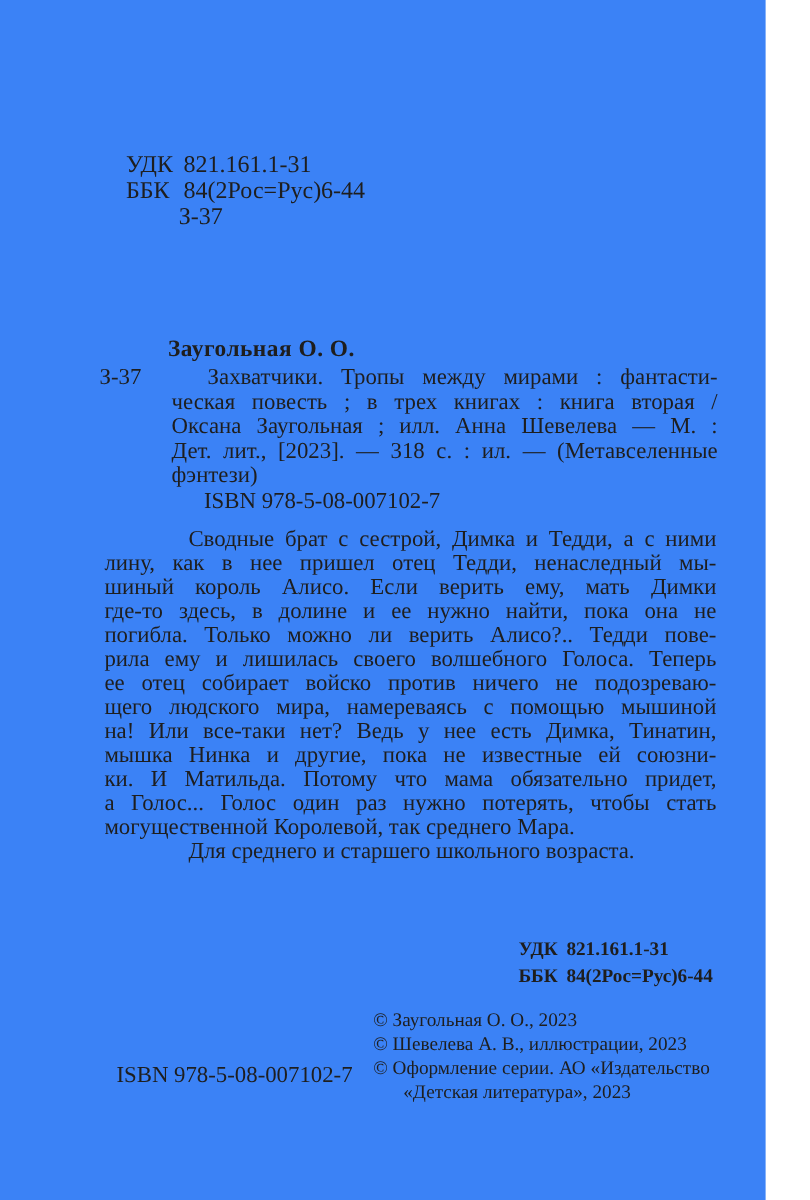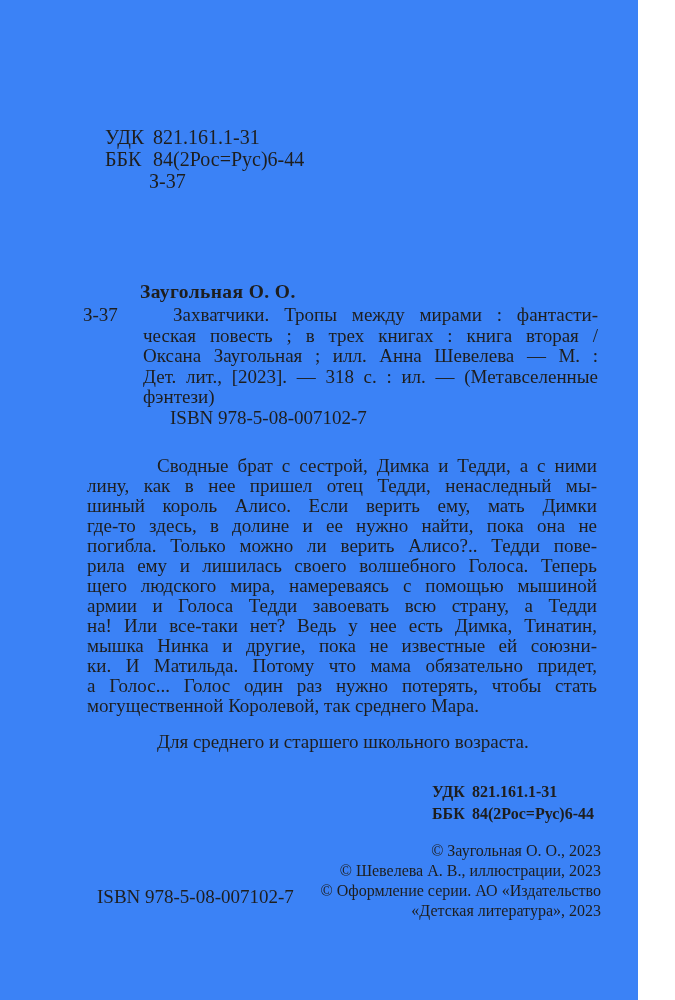--- a/index.html
+++ b/index.html
@@ -59,21 +59,21 @@
   }
   .t-line {
     display: block;
   }
   .jl {
     text-align: justify;
     text-align-last: justify;
   }
   .ind30 { padding-left: 30px; }
   .ind27 { padding-left: 27px; }
-  .ind70 { padding-left: 70px; margin-top: 16px; }
+  .ind70 { padding-left: 70px; }
   
   .annotation {
     position: absolute;
     left: 87px;
     top: 440px;
     width: 510px;
     font-size: 19px;
     line-height: 20px;
   }
   
@@ -91,21 +91,20 @@
     width: 40px;
   }
   
   .copyrights {
     position: absolute;
     left: 311px;
     top: 841px;
     width: 290px;
     font-size: 16px;
     line-height: 20px;
-    text-align: right;
   }
   .copyrights .cont { padding-left: 25px; }
   
   .isbn-bottom {
     position: absolute;
     left: 97px;
     top: 886px;
     font-size: 19px;
     white-space: nowrap;
   }
@@ -139,22 +138,22 @@
     <span class="t-line ind27">ISBN 978-5-08-007102-7</span>
   </div>
 
   <div class="annotation">
     <span class="t-line jl ind70">Сводные брат с сестрой, Димка и Тедди, а с ними</span>
     <span class="t-line jl">лину, как в нее пришел отец Тедди, ненаследный мы-</span>
     <span class="t-line jl">шиный король Алисо. Если верить ему, мать Димки</span>
     <span class="t-line jl">где-то здесь, в долине и ее нужно найти, пока она не</span>
     <span class="t-line jl">погибла. Только можно ли верить Алисо?.. Тедди пове-</span>
     <span class="t-line jl">рила ему и лишилась своего волшебного Голоса. Теперь</span>
+    <span class="t-line jl">ее отец собирает войско против ничего не подозреваю-</span>
     <span class="t-line jl">щего людского мира, намереваясь с помощью мышиной</span>
-    <span class="t-line jl">армии и Голоса Тедди завоевать всю страну, а Тедди</span>
     <span class="t-line jl">на! Или все-таки нет? Ведь у нее есть Димка, Тинатин,</span>
     <span class="t-line jl">мышка Нинка и другие, пока не известные ей союзни-</span>
     <span class="t-line jl">ки. И Матильда. Потому что мама обязательно придет,</span>
     <span class="t-line jl">а Голос... Голос один раз нужно потерять, чтобы стать</span>
     <span class="t-line">могущественной Королевой, так среднего Мара.</span>
     <span class="t-line ind70">Для среднего и старшего школьного возраста.</span>
   </div>
 
   <div class="bottom-codes">
     <div>

